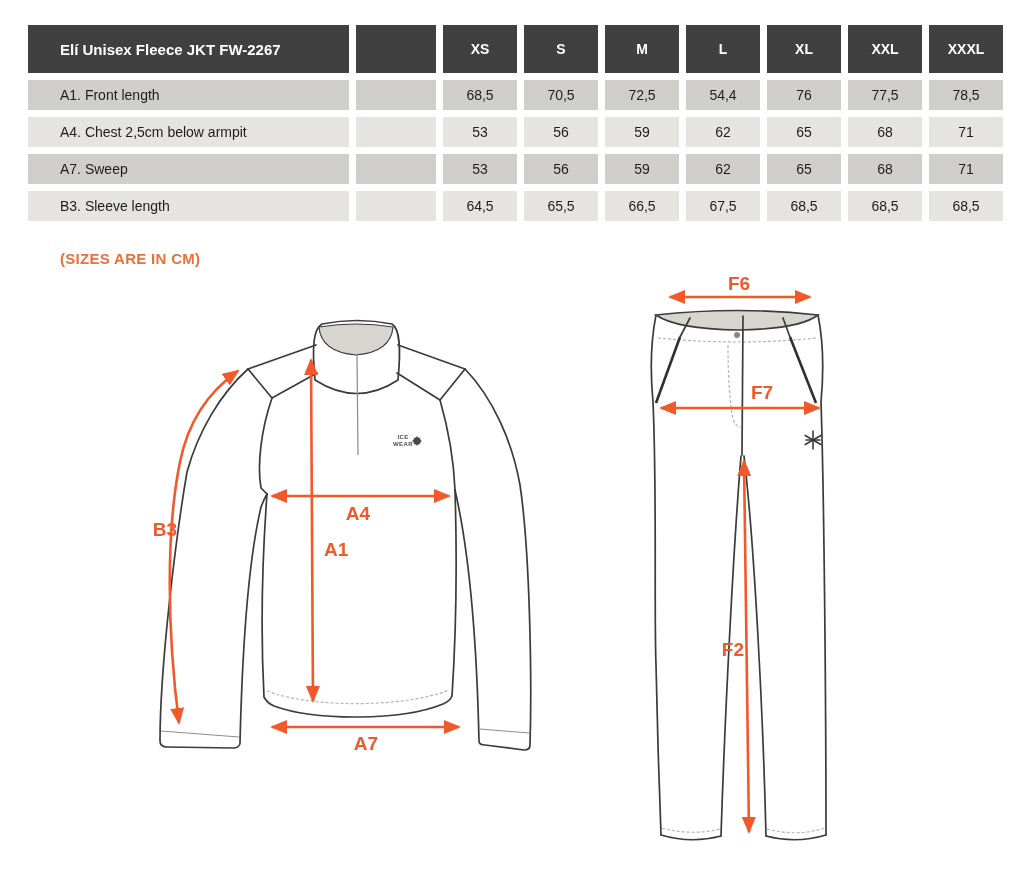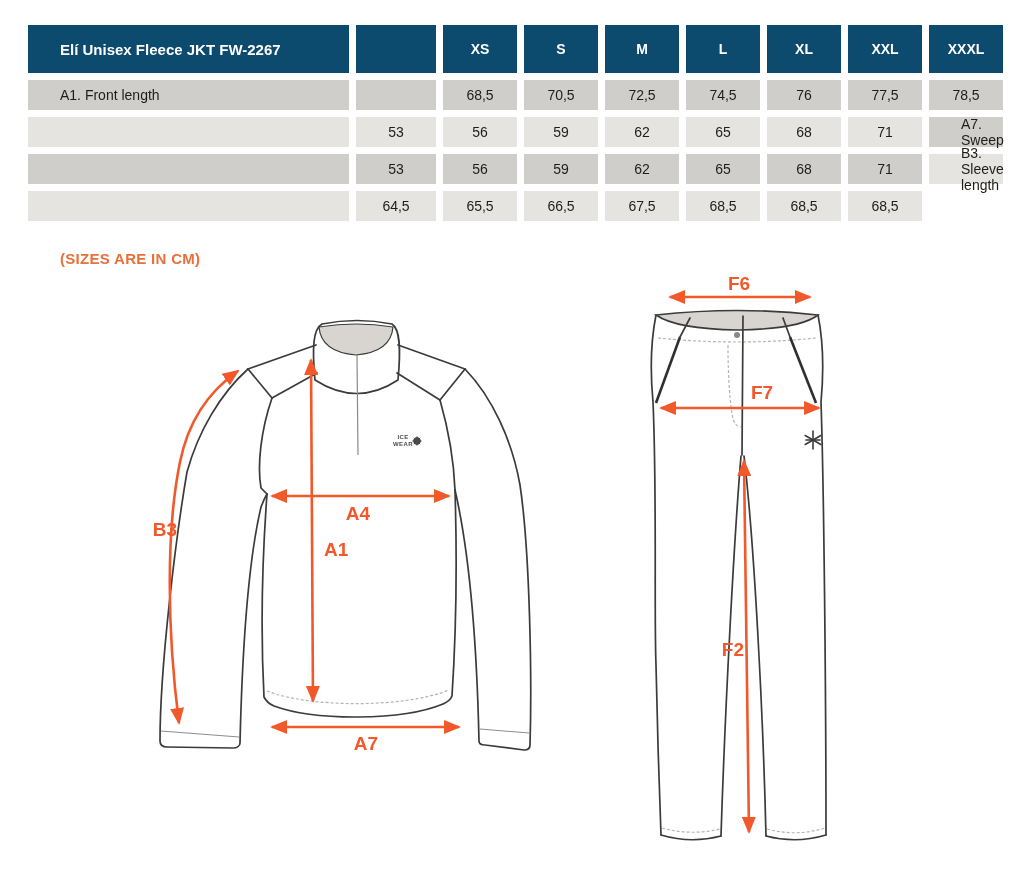--- a/index.html
+++ b/index.html
@@ -12,21 +12,21 @@
     position:absolute;left:28px;top:25px;
     display:grid;
     grid-template-columns:321px 80px repeat(7,74px);
     gap:7px;
   }
   .cell{
     display:flex;align-items:center;justify-content:center;
     font-size:14px;color:#1d1d1b;
   }
   .cell.head{
-    height:48px;background:#0c4a6e;color:#ffffff;font-weight:bold;
+    height:48px;background:#404040;color:#ffffff;font-weight:bold;
   }
   .cell.data{height:30px;}
   .row-dark{background:#CFCECB;}
   .row-light{background:#E5E4E1;}
   .cell.label-cell{justify-content:flex-start;padding-left:32px;}
   .title-cell{justify-content:flex-start;padding-left:32px;font-size:15px;}
   
   .units-note{
     position:absolute;left:60px;top:250px;
     color:#E9703A;font-size:15px;font-weight:bold;letter-spacing:.3px;
@@ -56,25 +56,26 @@
     <div class="cell head">L</div>
     <div class="cell head">XL</div>
     <div class="cell head">XXL</div>
     <div class="cell head">XXXL</div>
 
     <div class="cell data row-dark label-cell">A1. Front length</div>
     <div class="cell data row-dark"></div>
     <div class="cell data row-dark">68,5</div>
     <div class="cell data row-dark">70,5</div>
     <div class="cell data row-dark">72,5</div>
-    <div class="cell data row-dark">74,5</div>
+    <div class="cell data row-dark">54,4</div>
     <div class="cell data row-dark">76</div>
     <div class="cell data row-dark">77,5</div>
     <div class="cell data row-dark">78,5</div>
 
+    <div class="cell data row-light label-cell">A4. Chest 2,5cm below armpit</div>
     <div class="cell data row-light"></div>
     <div class="cell data row-light">53</div>
     <div class="cell data row-light">56</div>
     <div class="cell data row-light">59</div>
     <div class="cell data row-light">62</div>
     <div class="cell data row-light">65</div>
     <div class="cell data row-light">68</div>
     <div class="cell data row-light">71</div>
 
     <div class="cell data row-dark label-cell">A7. Sweep</div>

